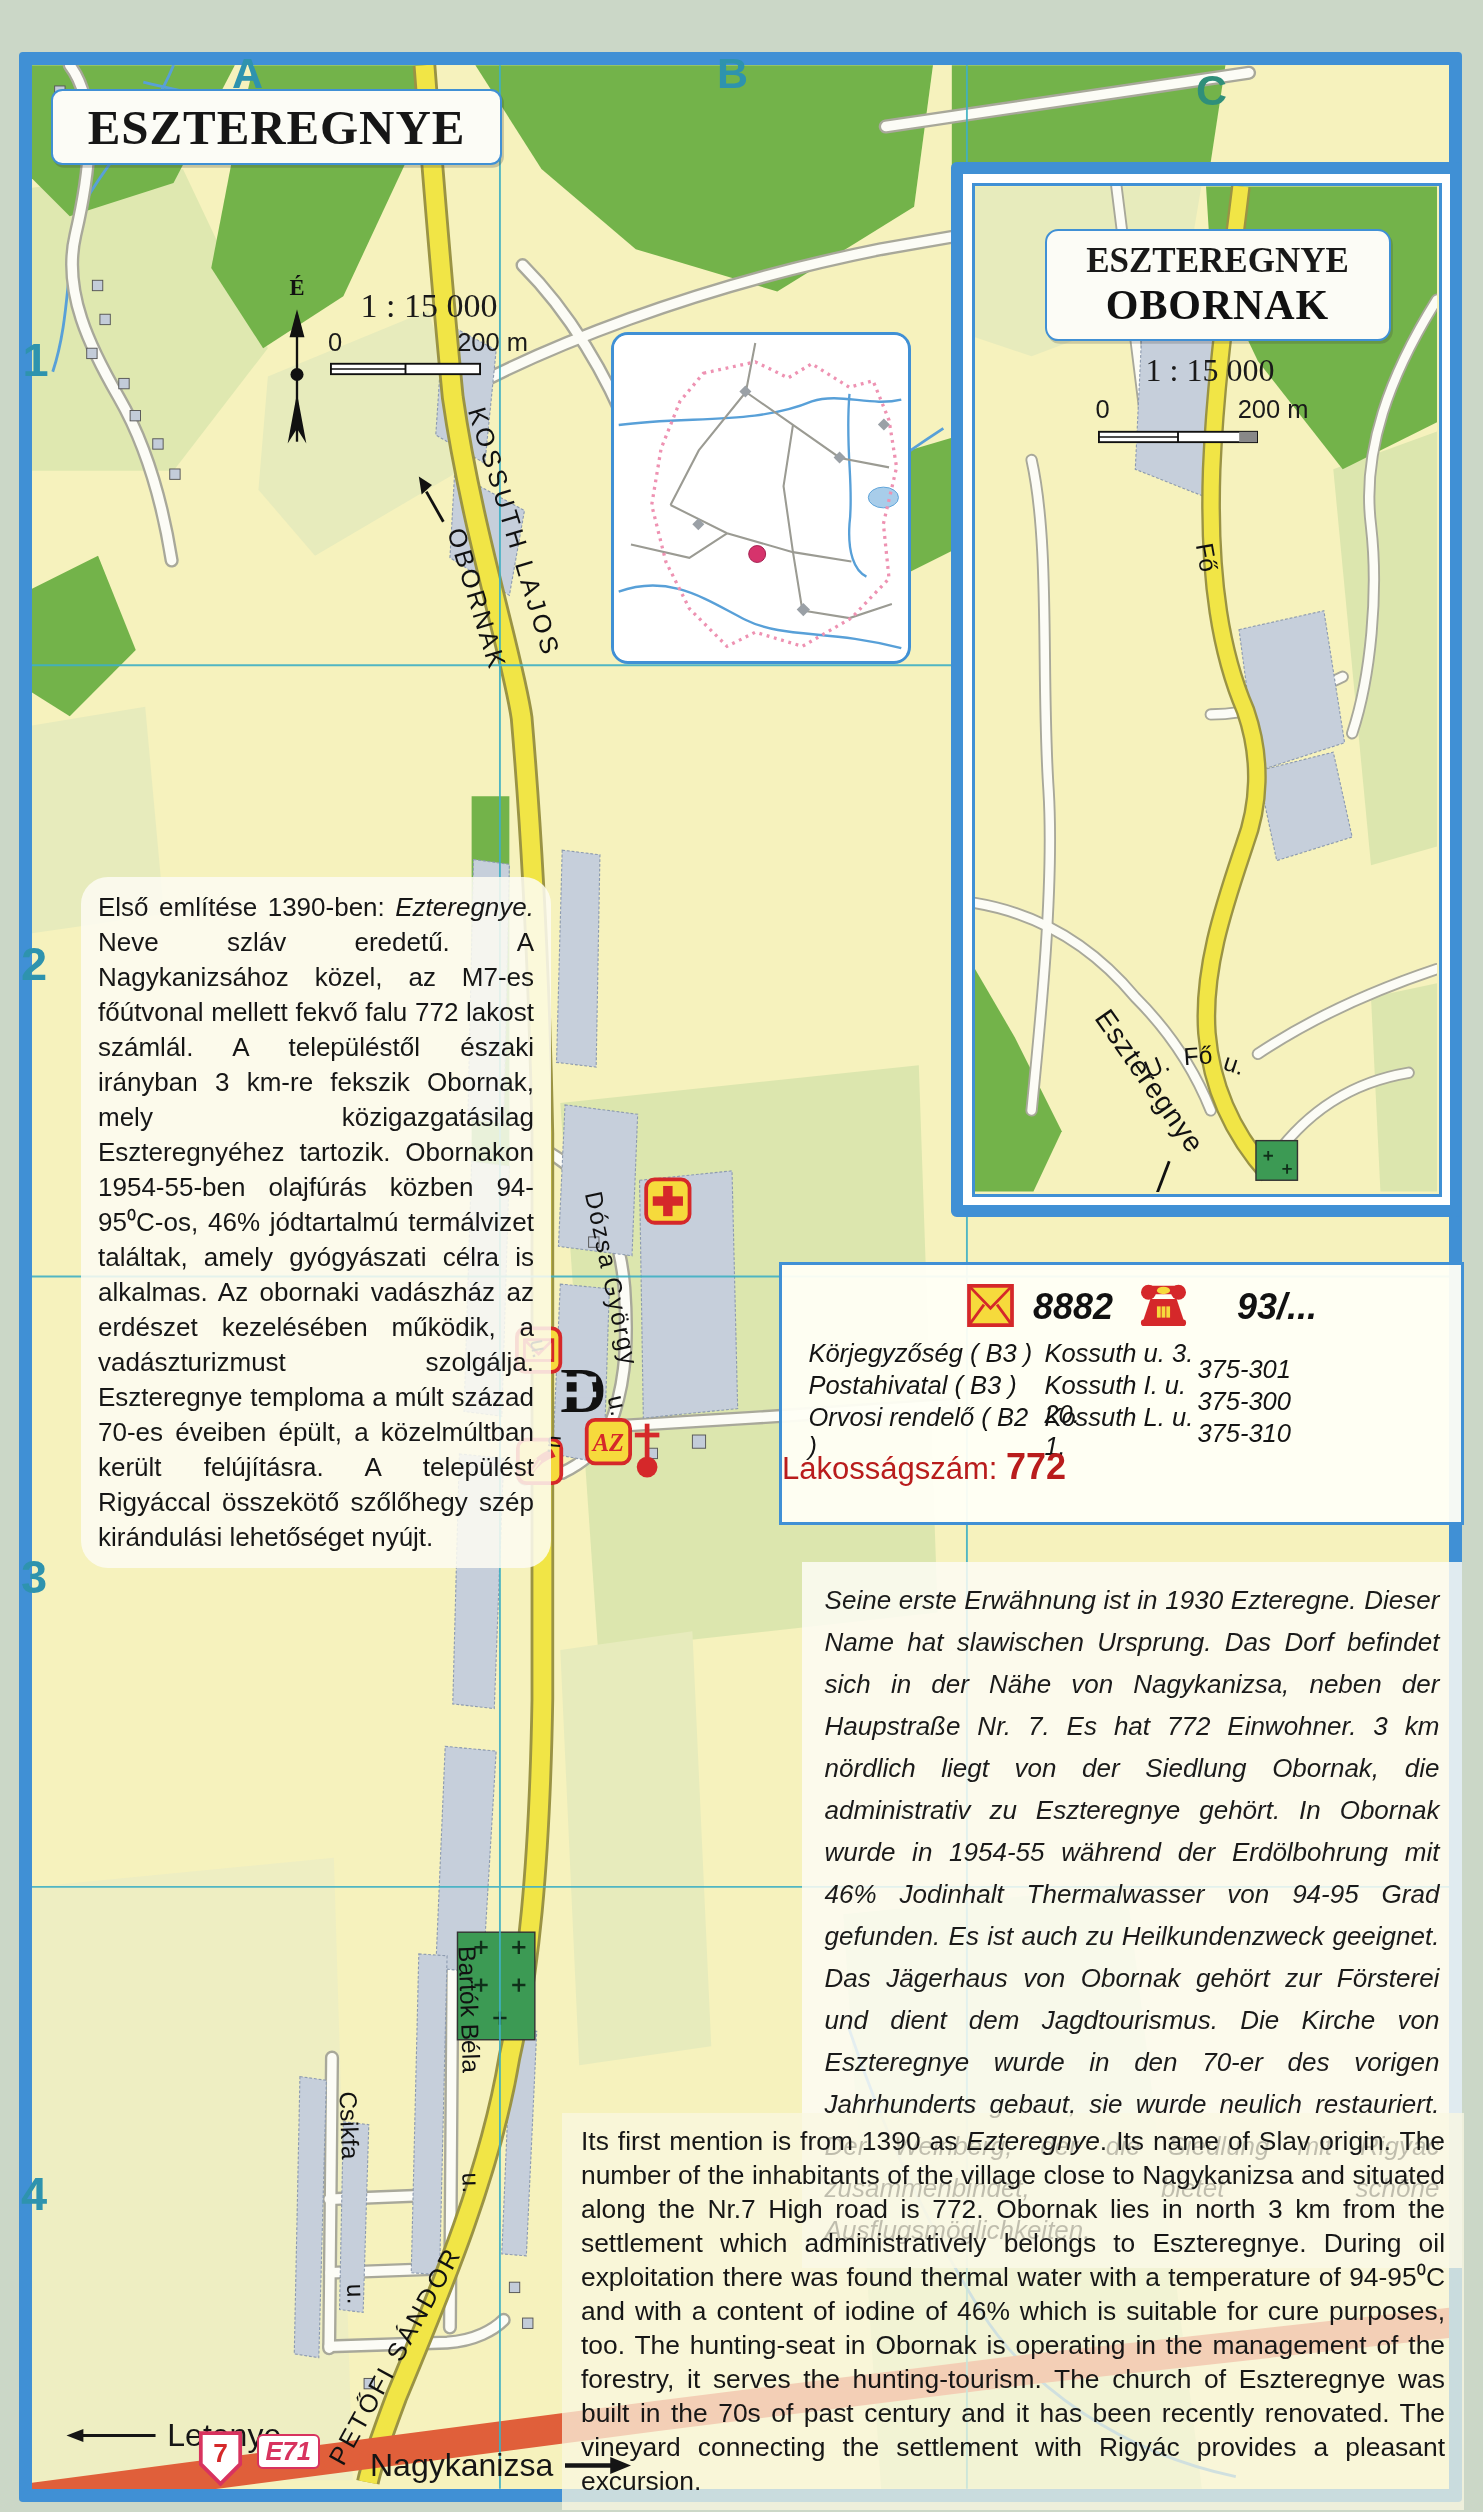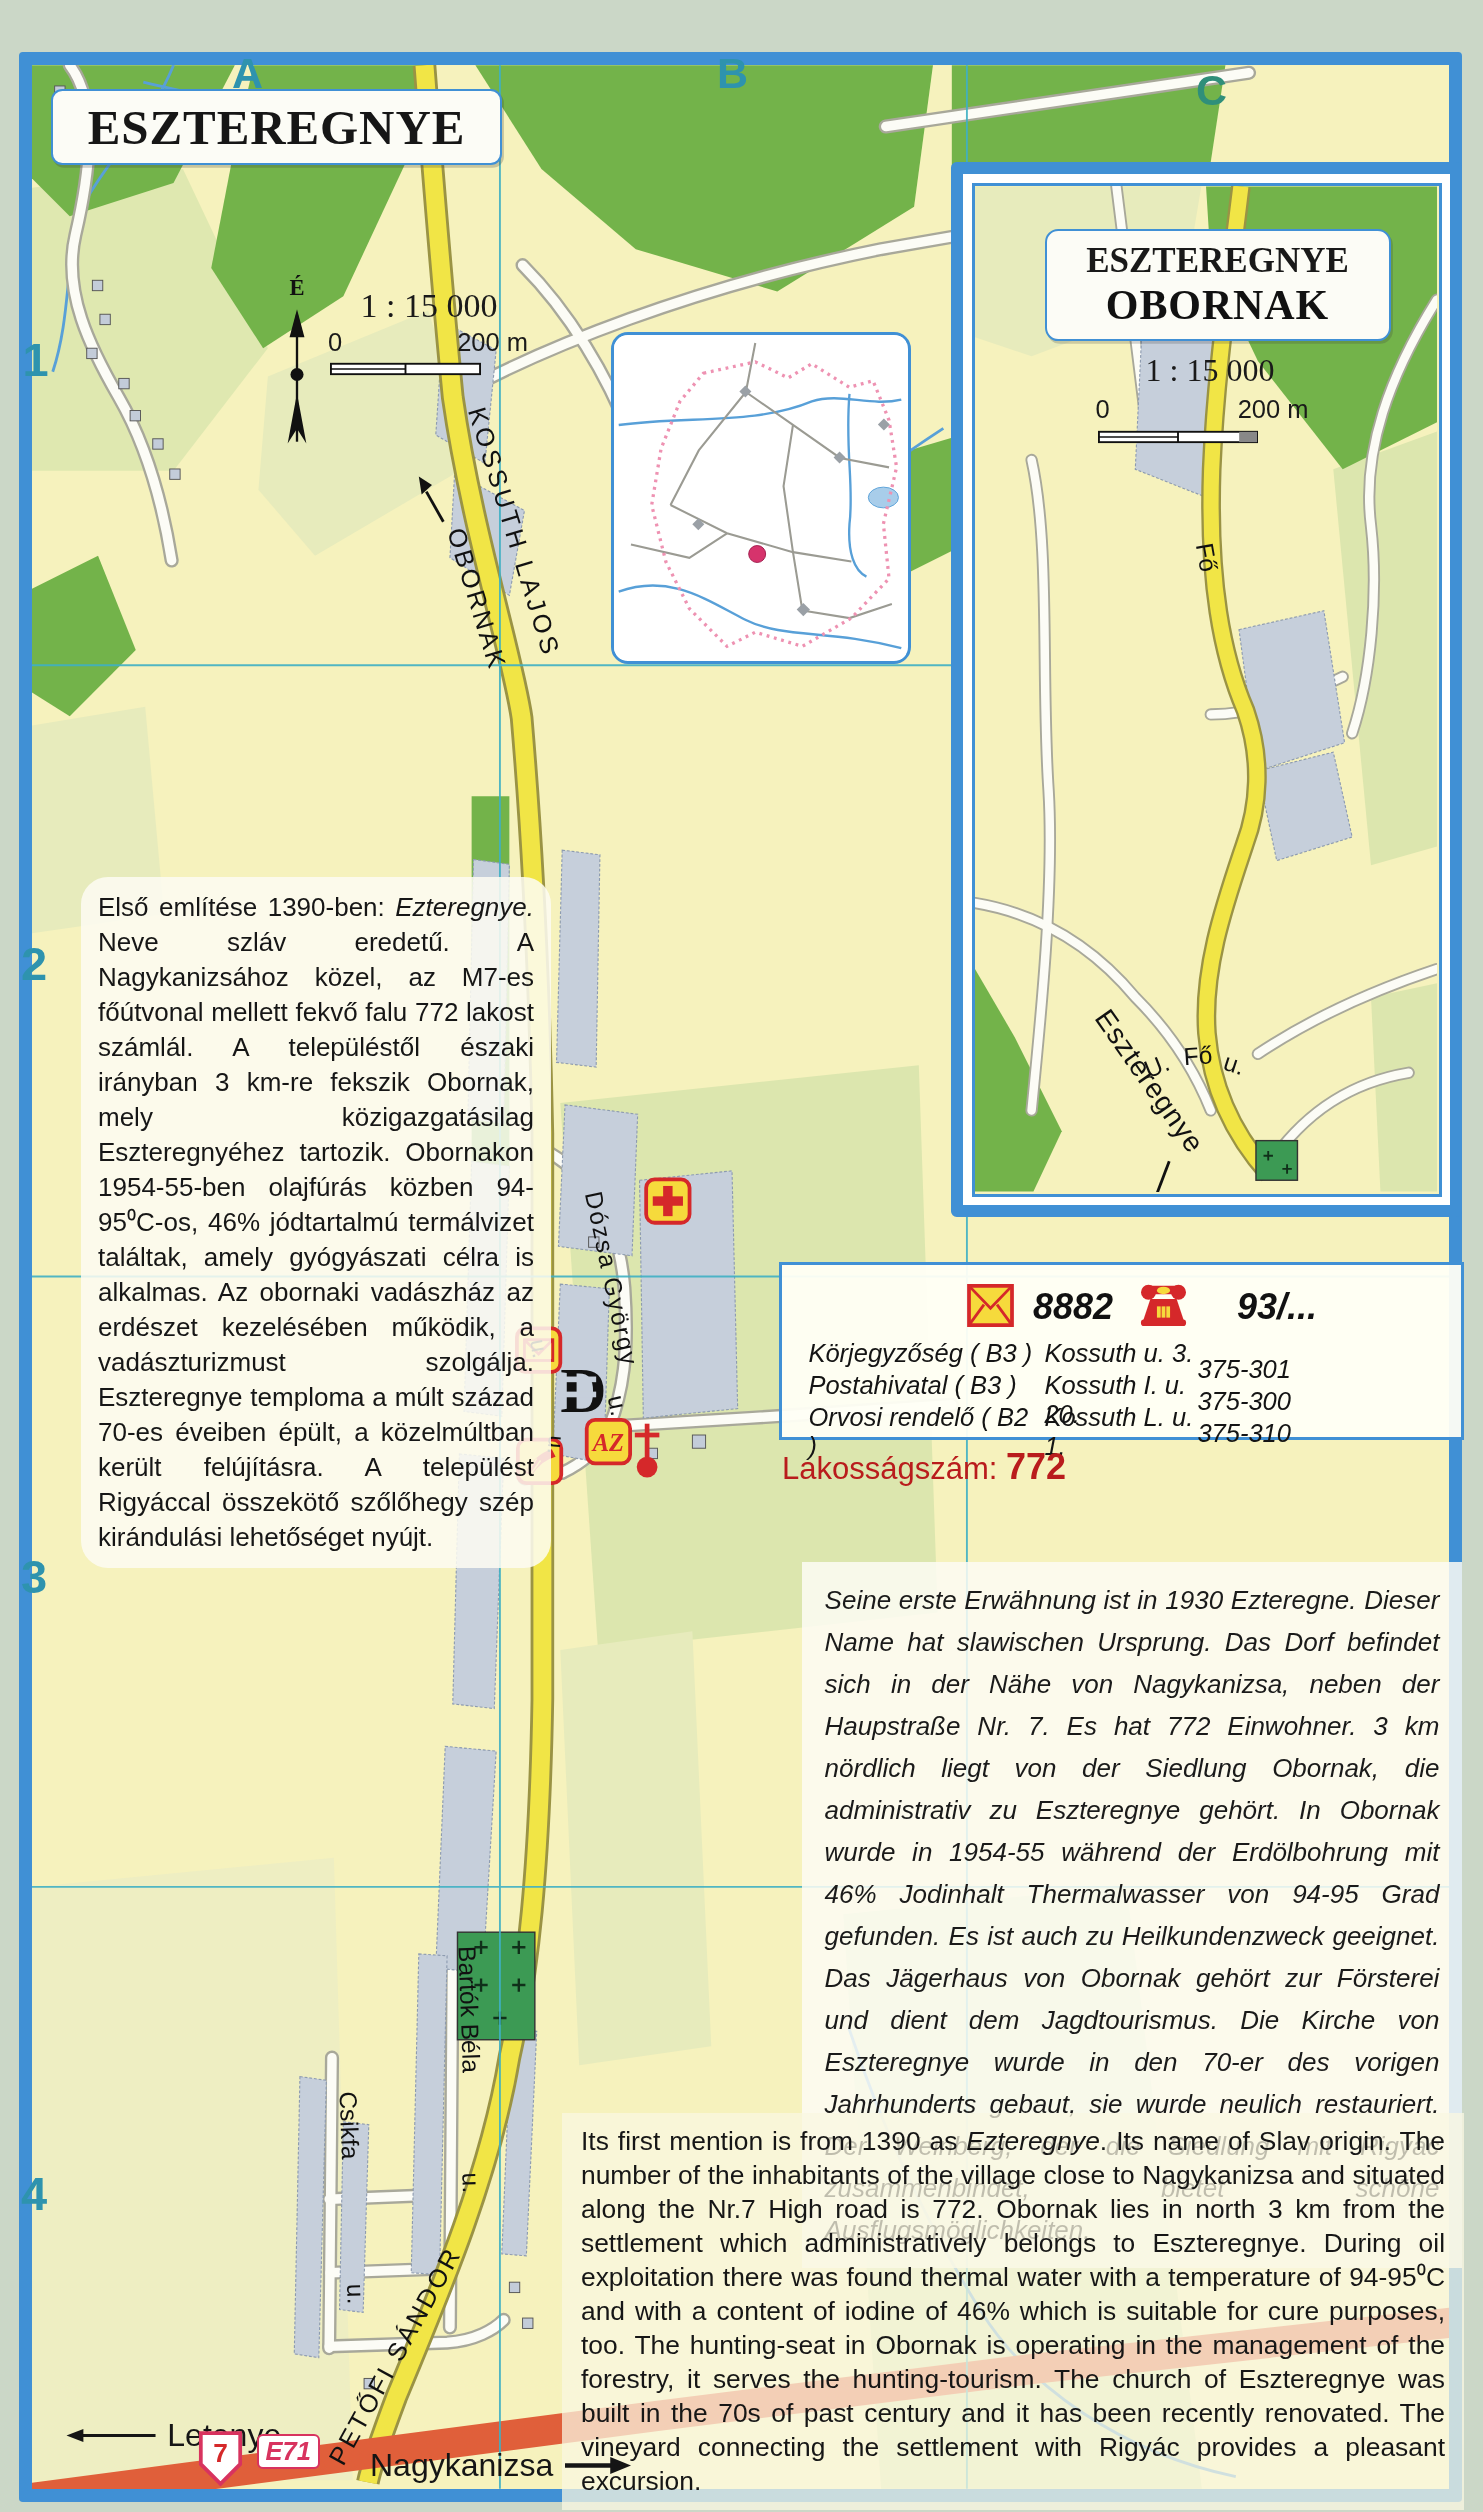--- a/index.html
+++ b/index.html
@@ -68,21 +68,21 @@
     background:rgba(253,252,244,.85);padding:17px 22.6px;box-sizing:border-box;
     font-style:italic;font-size:26px;line-height:42px;color:#1a1a1a;text-align:justify;
   }
   .en-box{
     left:562px;top:2113px;width:902px;z-index:4;
     background:rgba(250,247,225,.74);padding:11.3px 19px;box-sizing:border-box;
     font-size:26.4px;line-height:34px;color:#161616;text-align:justify;
   }
   
   .info-box{
-    left:779px;top:1262px;width:685px;height:178px;z-index:5;
+    left:779px;top:1262px;width:685px;height:263px;z-index:5;
     background:rgba(255,255,246,.95);border:3.8px solid #4090d5;box-sizing:border-box;
   }
   .info-head{position:absolute;top:17px;left:0;width:100%;height:49px;}
   .info-big{font-weight:bold;font-style:italic;font-size:36px;color:#111;}
   .info-row{position:absolute;left:26.4px;width:632px;height:32px;font-style:italic;font-size:25.5px;color:#141414;}
   .info-row .c-name{position:absolute;left:0;width:231px;}
   .info-row .c-addr{position:absolute;left:236px;width:170px;}
   .info-row .c-phone{position:absolute;left:389px;width:104px;margin-top:16px;}
   .info-pop{position:absolute;top:181px;left:0;width:100%;text-align:left;font-size:31px;color:#b91c1c;}
   .info-pop b{font-size:36px;}

